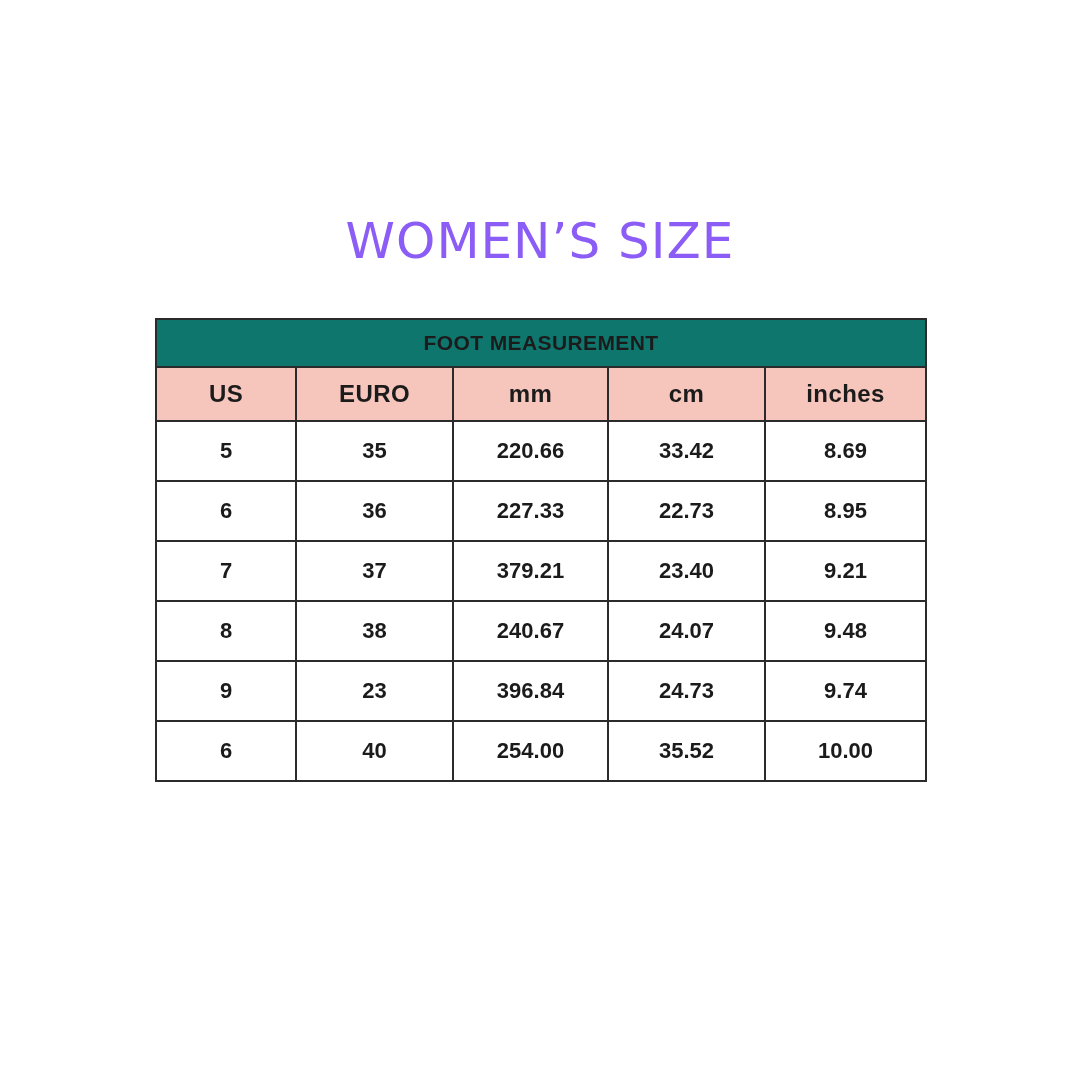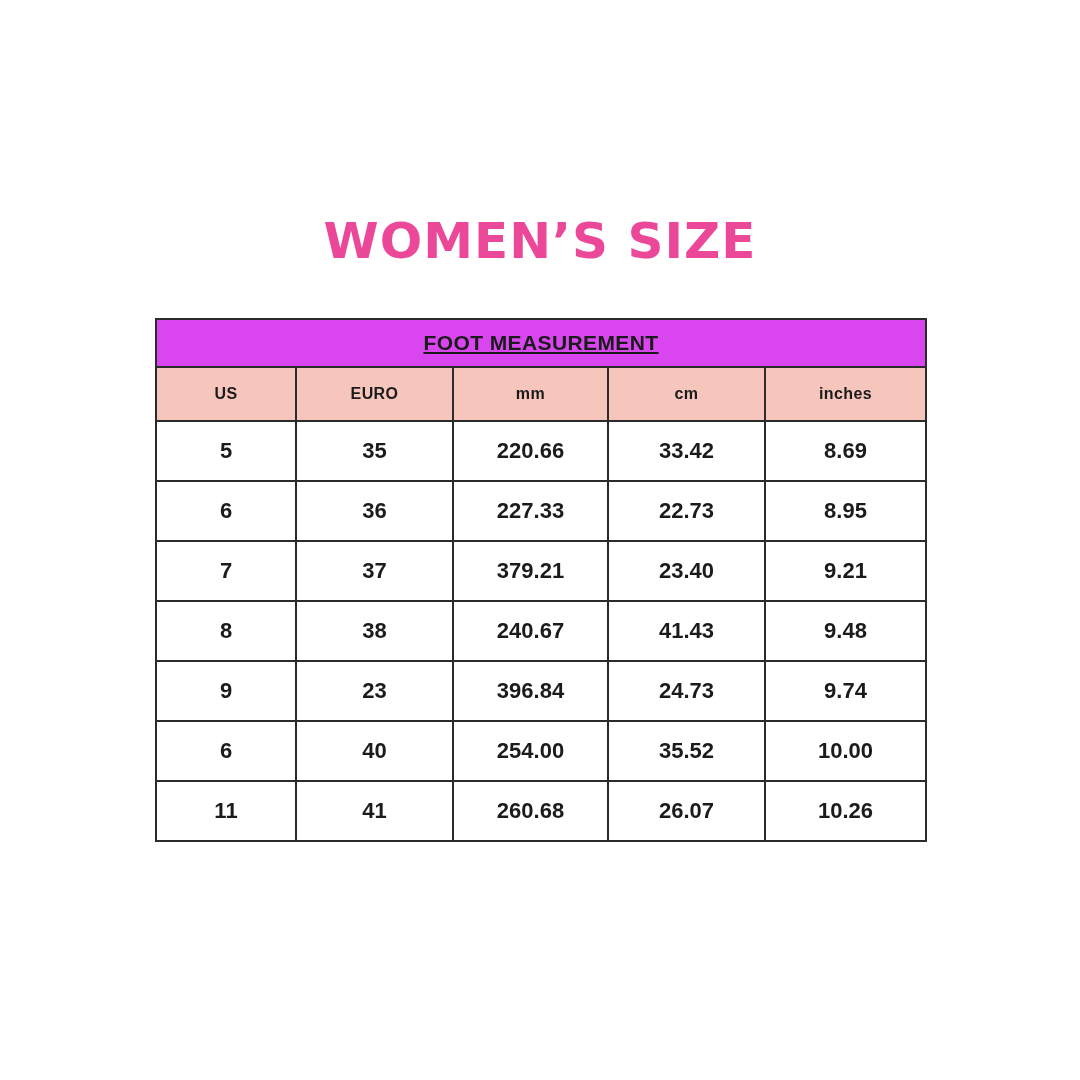--- a/index.html
+++ b/index.html
@@ -20,23 +20,23 @@
     height: 1080px;
     box-sizing: border-box;
   }
   .title {
     position: absolute;
     top: 212px;
     left: 0;
     width: 1080px;
     text-align: center;
     font-size: 50px;
-    font-weight: 700;
+    font-weight: 400;
     letter-spacing: 1px;
-    color: #ec4899;
+    color: #8b5cf6;
     font-family: "DejaVu Sans", sans-serif;
   }
   .table-wrap {
     position: absolute;
     top: 318px;
     left: 155px;
     width: 770px;
   }
   table.size-table {
     border-collapse: collapse;
@@ -45,30 +45,29 @@
   }
   table.size-table td,
   table.size-table th {
     border: 2px solid #2b2b2b;
     text-align: center;
     vertical-align: middle;
     font-weight: bold;
     color: #1b1b1b;
   }
   .banner-cell {
-    background: #d946ef;
+    background: #0f766e;
     height: 44px;
     font-size: 21px;
     letter-spacing: 0.4px;
-    text-decoration: underline;
   }
   .head-cell {
     background: #f6c5bc;
     height: 50px;
-    font-size: 16px;
+    font-size: 24px;
     letter-spacing: 0.4px;
     margin-top: 44px;
   }
   .body-cell {
     background: #ffffff;
     height: 56px;
     font-size: 22px;
   }
   col.c-us    { width: 140px; }
   col.c-euro  { width: 157px; }
@@ -123,41 +122,34 @@
           <td class="body-cell">7</td>
           <td class="body-cell">37</td>
           <td class="body-cell">379.21</td>
           <td class="body-cell">23.40</td>
           <td class="body-cell">9.21</td>
         </tr>
         <tr>
           <td class="body-cell">8</td>
           <td class="body-cell">38</td>
           <td class="body-cell">240.67</td>
-          <td class="body-cell">41.43</td>
+          <td class="body-cell">24.07</td>
           <td class="body-cell">9.48</td>
         </tr>
         <tr>
           <td class="body-cell">9</td>
           <td class="body-cell">23</td>
           <td class="body-cell">396.84</td>
           <td class="body-cell">24.73</td>
           <td class="body-cell">9.74</td>
         </tr>
         <tr>
           <td class="body-cell">6</td>
           <td class="body-cell">40</td>
           <td class="body-cell">254.00</td>
           <td class="body-cell">35.52</td>
           <td class="body-cell">10.00</td>
         </tr>
-        <tr>
-          <td class="body-cell">11</td>
-          <td class="body-cell">41</td>
-          <td class="body-cell">260.68</td>
-          <td class="body-cell">26.07</td>
-          <td class="body-cell">10.26</td>
-        </tr>
       </tbody>
     </table>
   </div>
 
 </div>
 
 </body></html>

